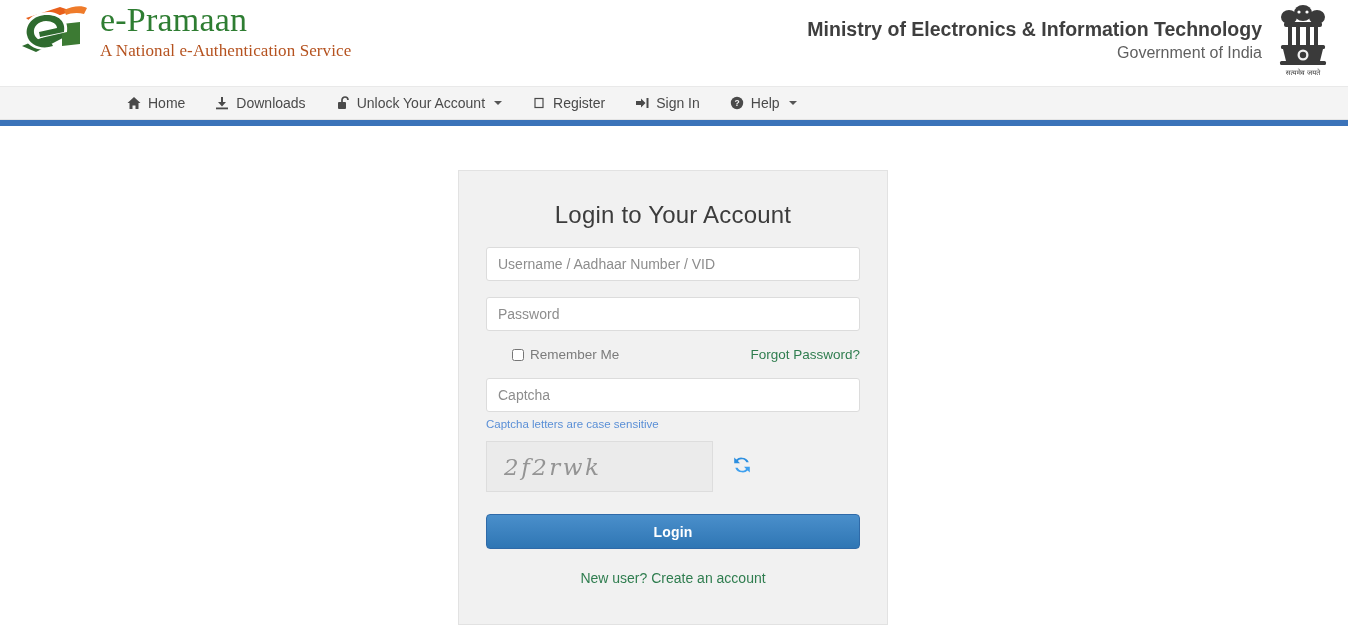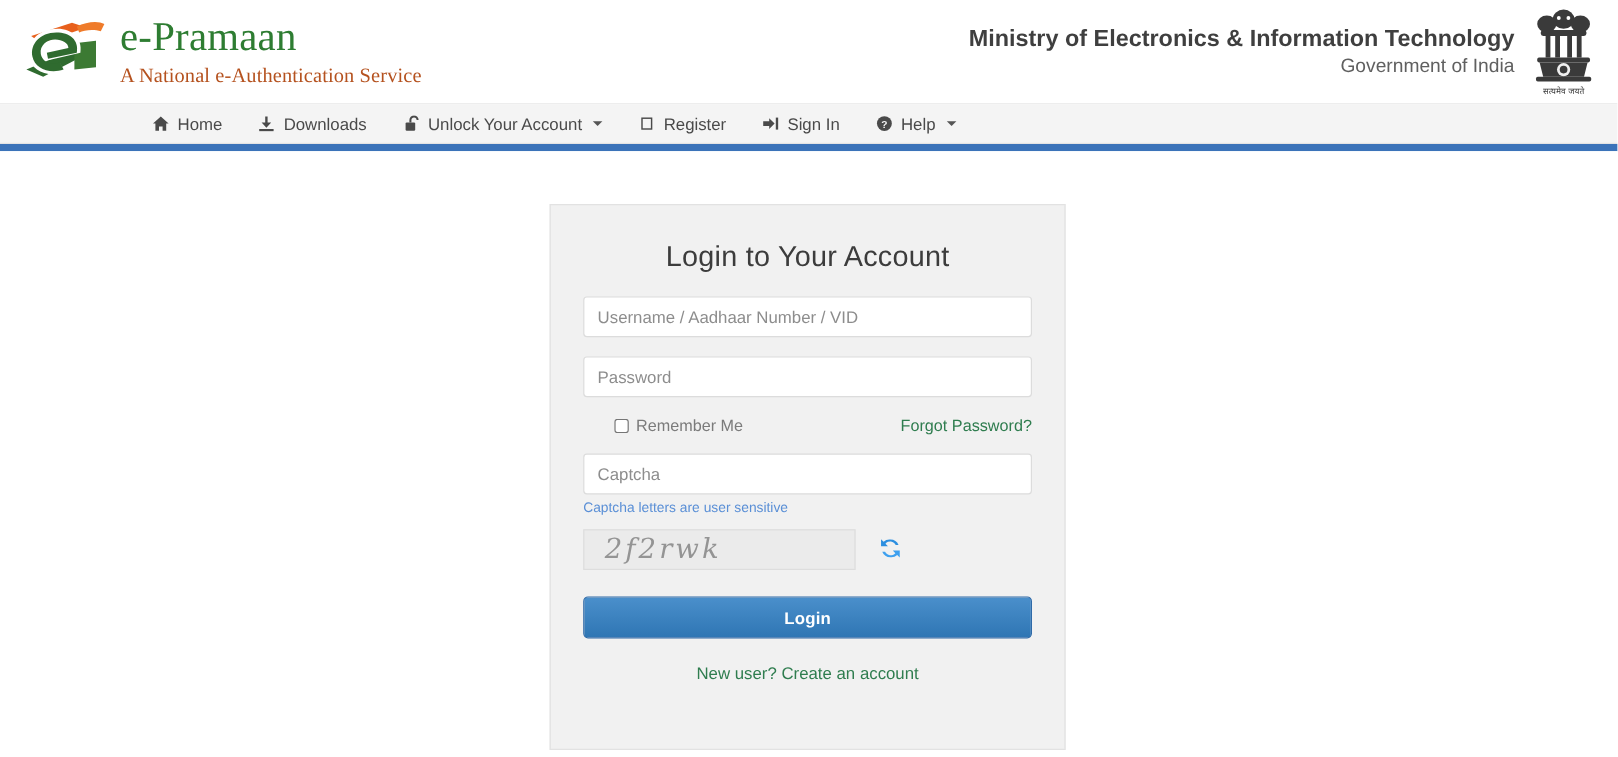--- a/index.html
+++ b/index.html
@@ -14,21 +14,21 @@
     color: #333333;
     overflow: hidden;
     position: relative;
   }
 
   
   .site-header {
     height: 87px;
     background: #ffffff;
     display: flex;
-    align-items: center;
+    align-items: flex-start;
     justify-content: space-between;
     padding: 0 14px 0 14px;
     box-sizing: border-box;
     border-bottom: 1px solid #e9e9e9;
   }
   .brand {
     display: flex;
     align-items: center;
     gap: 10px;
   }
@@ -204,21 +204,21 @@
     cursor: pointer;
   }
   .captcha-row {
     display: flex;
     align-items: center;
     gap: 18px;
     margin-top: 11px;
   }
   .captcha-image {
     width: 227px;
-    height: 34px;
+    height: 51px;
     background: #ebebeb;
     border: 1px solid #dddddd;
     box-sizing: border-box;
     display: flex;
     align-items: center;
     padding-left: 17px;
   }
   .captcha-text {
     font-family: "DejaVu Serif", serif;
     font-style: italic;
@@ -391,21 +391,21 @@
     <div class="row-between">
       <label class="remember">
         <input type="checkbox" style="">
         <span>Remember Me</span>
       </label>
       <a class="link-green">Forgot Password?</a>
     </div>
 
     <input class="field field-gap" type="text" placeholder="Captcha" style="">
 
-    <a class="captcha-hint">Captcha letters are user sensitive</a>
+    <a class="captcha-hint">Captcha letters are case sensitive</a>
 
     <div class="captcha-row">
       <div class="captcha-image">
         <span class="captcha-text">2f2rwk</span>
       </div>
       <button class="refresh-btn">
         <span>
           <svg viewBox="0 0 24 24" width="22" height="22">
             <path d="M12 4 a8 8 0 0 1 7.4 5 l-2.6 0 a5.5 5.5 0 0 0 -9.3 -1.3 L9.8 10 H3.5 V3.7 l2.3 2.3 A8 8 0 0 1 12 4 Z" fill="#2d8fe0"></path>
             <path d="M12 20 a8 8 0 0 1 -7.4 -5 l2.6 0 a5.5 5.5 0 0 0 9.3 1.3 L14.2 14 h6.3 v6.3 l-2.3 -2.3 A8 8 0 0 1 12 20 Z" fill="#3ea0ef"></path>

